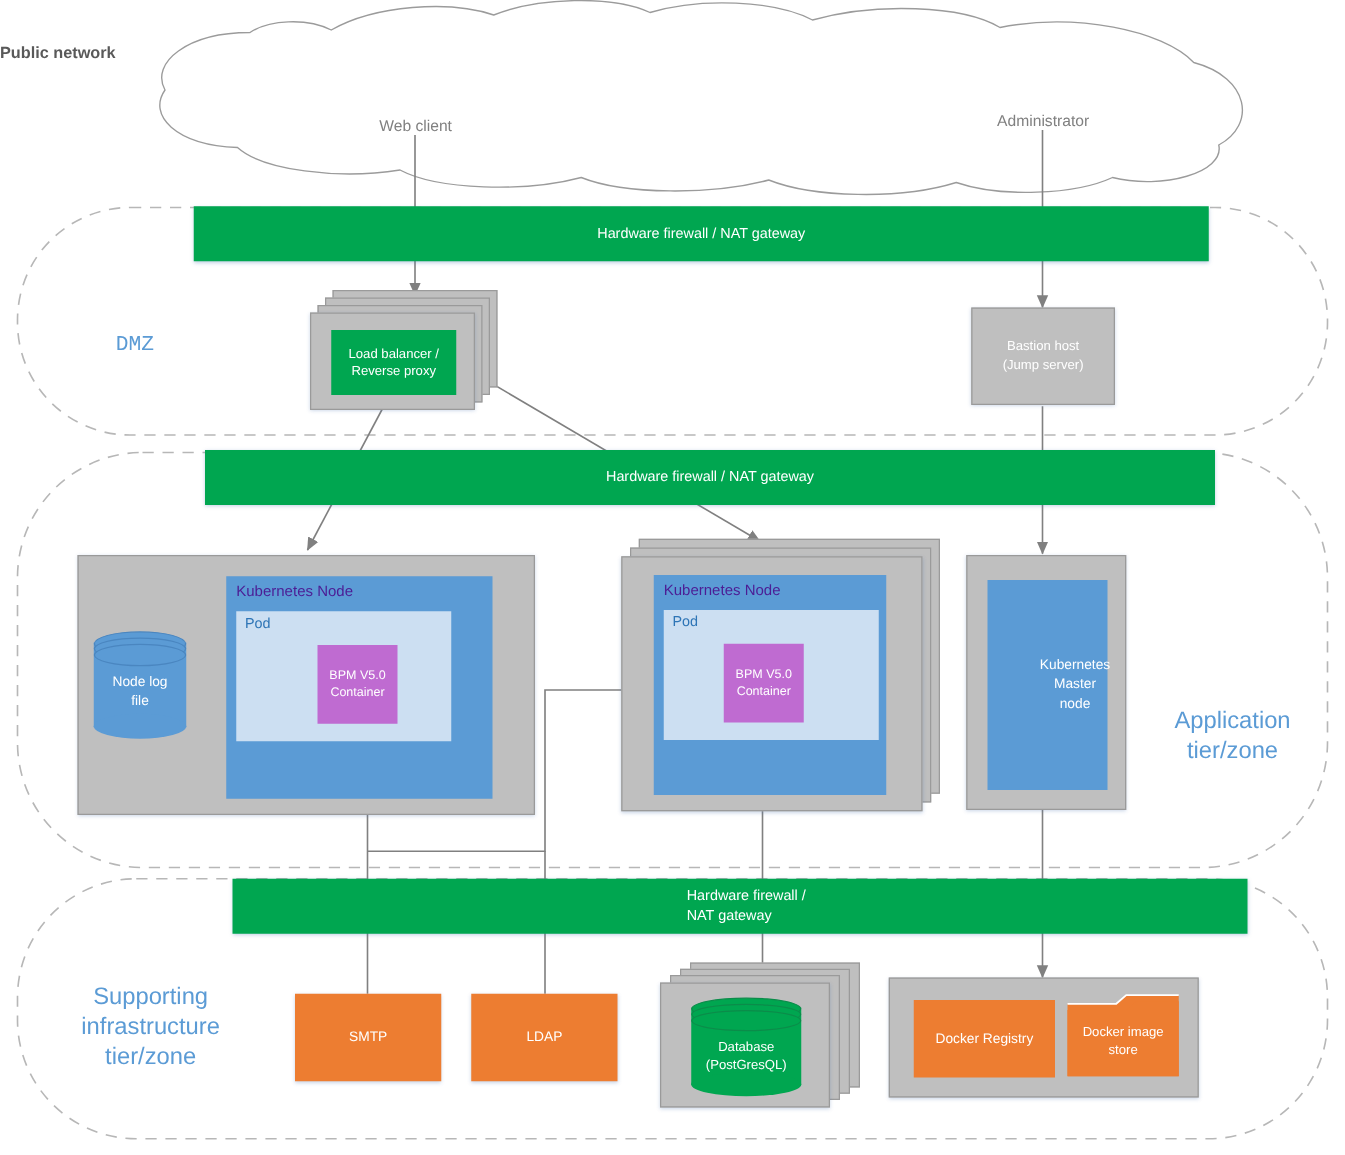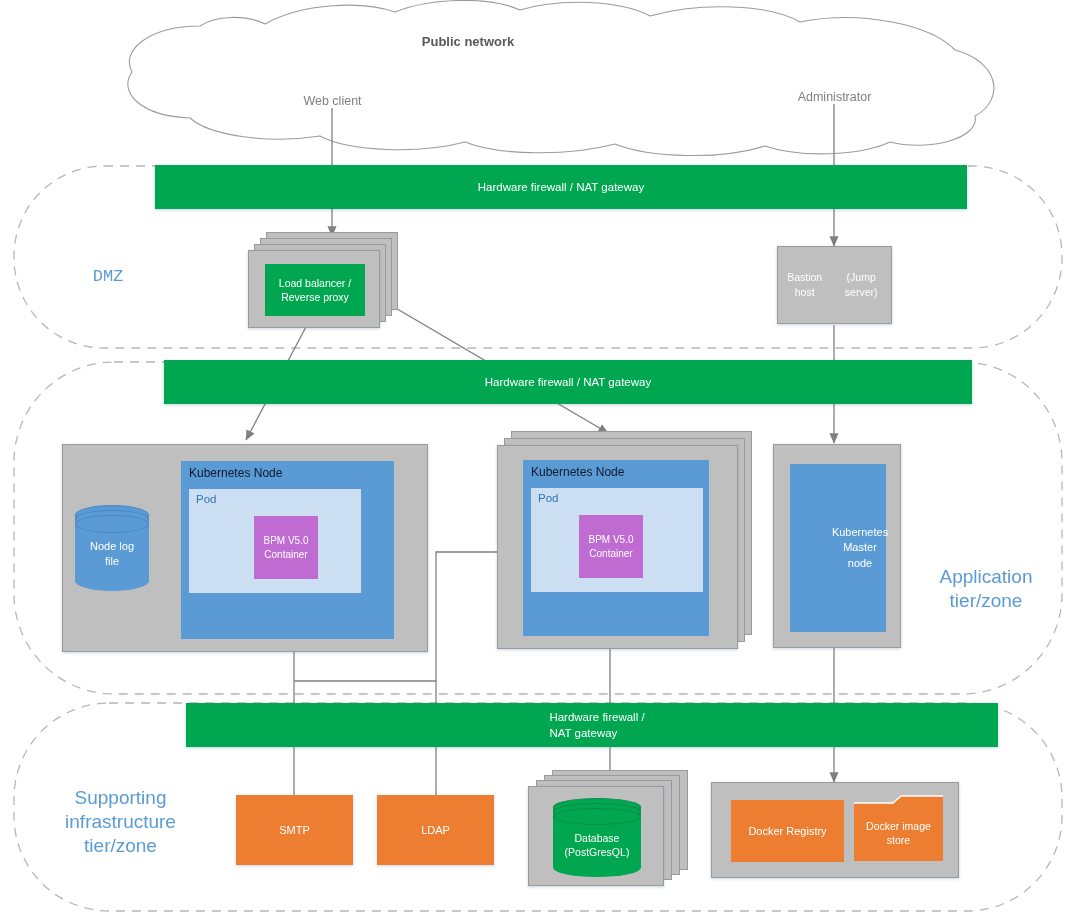--- a/index.html
+++ b/index.html
@@ -30,21 +30,21 @@
             justify-content:center;text-align:center;font-size:10.5px;line-height:1.35;}
   .orangebox{background:#ED7D31;color:#fff;display:flex;align-items:center;
              justify-content:center;text-align:center;font-size:11px;line-height:1.35;
              box-shadow:0 1px 3px rgba(80,120,180,.3);}
   .bluebox{background:#5B9BD5;}
   .podbox{background:#ccdff2;}
   .purplebox{background:#BF6BD1;color:#fff;display:flex;align-items:center;
              justify-content:center;text-align:center;font-size:10px;line-height:1.35;}
   .grey-label{color:#fff;display:flex;align-items:center;justify-content:center;
               text-align:center;font-size:10.5px;line-height:1.4;}
-  .node-title{color:#0f172a;font-size:12px;position:absolute;left:8px;top:5px;text-align:center;}
+  .node-title{color:#4c1d95;font-size:12px;position:absolute;left:8px;top:5px;text-align:center;}
   .pod-title{color:#2E75B6;font-size:11.5px;position:absolute;left:7px;top:4px;}
   .master-label{color:#fff;font-size:11px;text-align:center;line-height:1.4;
                 display:flex;align-items:center;justify-content:center;height:100%;padding-left:44px;}
 
   
   .cloud-title{font-size:13px;font-weight:bold;color:#595959;z-index:6;}
   .icon-caption{font-size:12.5px;color:#808080;z-index:6;text-align:center;}
 
   
   .cyl{position:absolute;}
@@ -69,21 +69,21 @@
          C140,116 118,92 132,72 C120,50 150,26 200,26
          C215,16 245,14 265,24 Z" fill="#ffffff" stroke="#9b9b9b" stroke-width="1.1"></path>
 
     <rect x="14" y="166" width="1048" height="182" rx="90" ry="90" fill="none" stroke="#b7b7b7" stroke-width="1.3" stroke-dasharray="9,7"></rect>
 
     <rect x="14" y="362" width="1048" height="332" rx="100" ry="100" fill="none" stroke="#b7b7b7" stroke-width="1.3" stroke-dasharray="9,7"></rect>
 
     <rect x="14" y="703" width="1048" height="208" rx="95" ry="95" fill="none" stroke="#b7b7b7" stroke-width="1.3" stroke-dasharray="9,7"></rect>
   </svg>
 
-  <div class="abs cloud-title" style="left:0;top:34px;width:864px;text-align:center;margin-left:36px;">Public network</div>
+  <div class="abs cloud-title" style="left:0;top:34px;width:864px;">Public network</div>
 
   <div class="abs" style="left:299px;top:38px;width:62px;height:52px;">
     <svg viewBox="0 0 62 52" width="62" height="52">
       <rect x="2" y="4" width="44" height="38" rx="2" fill="#A86BC9"></rect>
       <rect x="2" y="4" width="44" height="7" rx="2" fill="#BE8BD9"></rect>
       <rect x="9" y="17" width="4" height="4" fill="#ffffff"></rect>
       <rect x="16" y="17" width="22" height="4" fill="#ffffff"></rect>
       <rect x="9" y="25" width="4" height="4" fill="#ffffff"></rect>
       <rect x="16" y="25" width="22" height="4" fill="#ffffff"></rect>
       <rect x="9" y="33" width="4" height="4" fill="#ffffff"></rect>
@@ -170,21 +170,21 @@
     <div class="abs stackcard" style="left:12px;top:6px;width:132px;height:78px;"></div>
     <div class="abs stackcard" style="left:6px;top:12px;width:132px;height:78px;"></div>
     <div class="abs stackcard" style="left:0;top:18px;width:132px;height:78px;box-shadow:0 1px 3px rgba(80,120,180,.3);">
       <div class="abs greenbox" style="left:16px;top:13px;width:100px;height:52px;flex-direction:column;">
         <div>Load balancer /</div>
         <div>Reverse proxy</div>
       </div>
     </div>
   </div>
 
-  <div class="abs greybox grey-label" style="left:777px;top:246px;width:115px;height:78px;flex-direction:row;">
+  <div class="abs greybox grey-label" style="left:777px;top:246px;width:115px;height:78px;flex-direction:column;">
     <div>Bastion host</div>
     <div>(Jump server)</div>
   </div>
 
   <div class="abs greybox" style="left:62px;top:444px;width:366px;height:208px;">
 
     <div class="cyl" style="left:12px;top:60px;width:74px;height:86px;">
       <div class="body" style="top:9px;height:68px;background:#5B9BD5;"></div>
       <div class="cap" style="top:66px;height:20px;background:#5B9BD5;"></div>
       <div class="cap" style="top:0;height:18px;background:#5B9BD5;border:1px solid #4a86c0;"></div>

